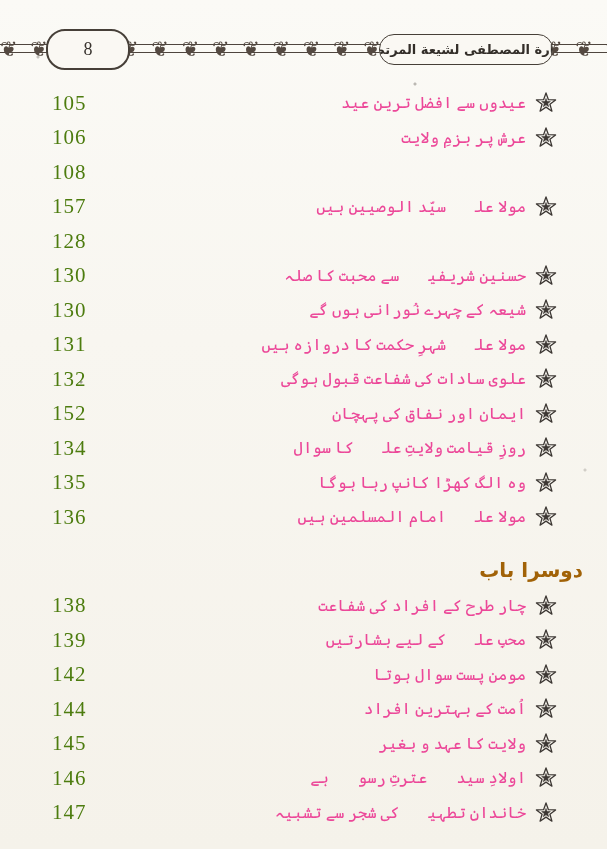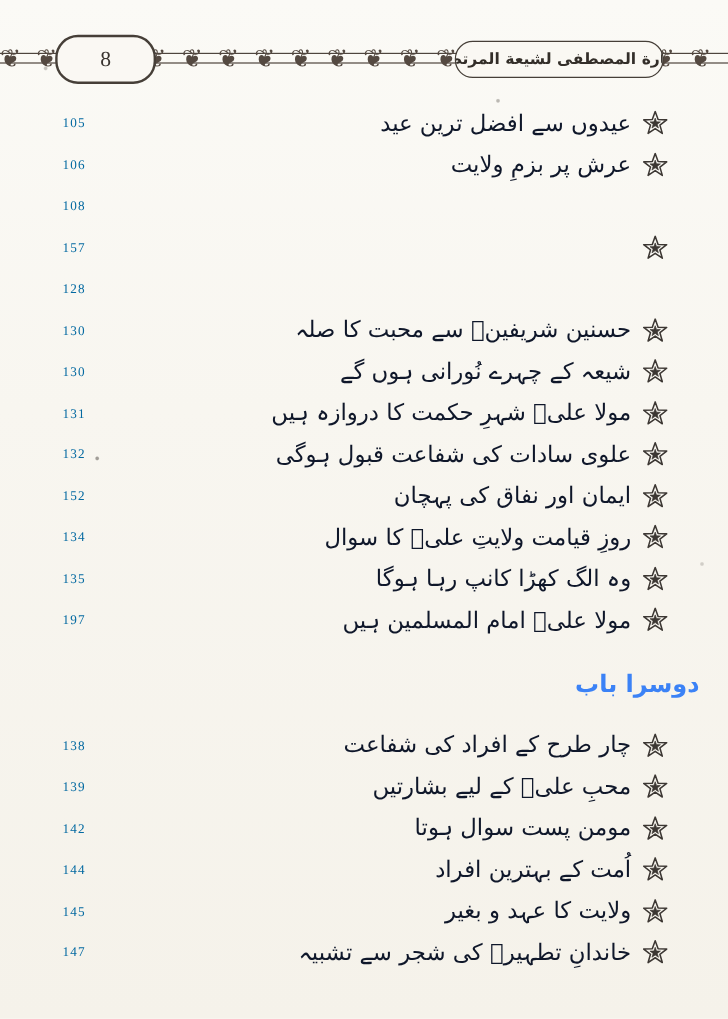--- a/index.html
+++ b/index.html
@@ -24,28 +24,28 @@
   .pill{position:absolute;z-index:2;background:#faf8f3;border:2px solid #463f38;
     display:flex;align-items:center;justify-content:center;}
   .page-pill{left:46px;top:3px;width:80px;height:37px;border-radius:19px;
     font-family:"Liberation Serif", serif;font-size:18px;color:#39342f;}
   .title-pill{left:379px;top:8px;width:172px;height:29px;border-radius:15px;
     border-width:1.6px;font-size:13px;font-weight:bold;direction:rtl;
     white-space:nowrap;overflow:hidden;color:#332e29;}
   
   .content{position:absolute;top:86px;left:52px;right:50px;}
   .toc-row{height:34.5px;display:flex;align-items:center;justify-content:space-between;}
-  .toc-page{font-family:"Liberation Serif", serif;font-size:11px;color:#0369a1;
+  .toc-page{font-family:"Liberation Serif", serif;font-size:21px;color:#4d7c0f;
     min-width:34px;letter-spacing:1px;}
   .toc-right{display:flex;direction:rtl;align-items:center;gap:9px;}
   .star{width:22px;height:22px;display:inline-flex;flex:0 0 auto;}
   .star svg{width:100%;height:100%;}
-  .toc-title{font-size:19px;line-height:1;color:#0f172a;white-space:nowrap;}
-  .section-heading{margin:17px -26px 16px 0;height:37px;line-height:37px;
-    text-align:right;direction:rtl;font-size:20px;font-weight:bold;color:#3b82f6;}
+  .toc-title{font-size:16px;line-height:1;color:#ec4899;white-space:nowrap;font-family:Liberation Serif, serif;}
+  .section-heading{margin:17px -26px 0 0;height:37px;line-height:37px;
+    text-align:right;direction:rtl;font-size:20px;font-weight:bold;color:#a16207;}
 </style>
 </head>
 <body>
 
 <div class="header-band">
   <div class="band-lines"></div>
   <div class="band-ornaments">❦ ❦ ❦ ❦ ❦ ❦ ❦ ❦ ❦ ❦ ❦ ❦ ❦ ❦ ❦ ❦ ❦ ❦ ❦ ❦ ❦ ❦ ❦ ❦ ❦ ❦</div>
   <div class="pill page-pill">
     <span>8</span>
   </div>
@@ -88,20 +88,21 @@
 
   <div class="toc-row">
     <span class="toc-page">157</span>
     <span class="toc-right">
       <span class="star">
         <svg viewBox="0 0 24 24" aria-hidden="true">
           <path d="M12 1 L14.64 8.36 L22.46 8.6 L16.28 13.39 L18.47 20.9 L12 16.5 L5.53 20.9 L7.72 13.39 L1.54 8.6 L9.36 8.36 Z" fill="none" stroke="#3c3733" stroke-width="1.4" stroke-linejoin="round"></path>
           <path d="M12 7 L13.18 10.38 L16.76 10.45 L13.9 12.62 L14.94 16.05 L12 14 L9.06 16.05 L10.1 12.62 L7.24 10.45 L10.82 10.38 Z" fill="#3c3733" stroke="#3c3733" stroke-width="0.6" stroke-linejoin="round"></path>
         </svg>
       </span>
+      <span class="toc-title">مولا علیؑ سیّد الوصیین ہیں</span>
     </span>
   </div>
 
   <div class="toc-row">
     <span class="toc-page">128</span>
   </div>
 
   <div class="toc-row">
     <span class="toc-page">130</span>
     <span class="toc-right">
@@ -187,21 +188,21 @@
         <svg viewBox="0 0 24 24" aria-hidden="true">
           <path d="M12 1 L14.64 8.36 L22.46 8.6 L16.28 13.39 L18.47 20.9 L12 16.5 L5.53 20.9 L7.72 13.39 L1.54 8.6 L9.36 8.36 Z" fill="none" stroke="#3c3733" stroke-width="1.4" stroke-linejoin="round"></path>
           <path d="M12 7 L13.18 10.38 L16.76 10.45 L13.9 12.62 L14.94 16.05 L12 14 L9.06 16.05 L10.1 12.62 L7.24 10.45 L10.82 10.38 Z" fill="#3c3733" stroke="#3c3733" stroke-width="0.6" stroke-linejoin="round"></path>
         </svg>
       </span>
       <span class="toc-title">وہ الگ کھڑا کانپ رہا ہوگا</span>
     </span>
   </div>
 
   <div class="toc-row">
-    <span class="toc-page">197</span>
+    <span class="toc-page">136</span>
     <span class="toc-right">
       <span class="star">
         <svg viewBox="0 0 24 24" aria-hidden="true">
           <path d="M12 1 L14.64 8.36 L22.46 8.6 L16.28 13.39 L18.47 20.9 L12 16.5 L5.53 20.9 L7.72 13.39 L1.54 8.6 L9.36 8.36 Z" fill="none" stroke="#3c3733" stroke-width="1.4" stroke-linejoin="round"></path>
           <path d="M12 7 L13.18 10.38 L16.76 10.45 L13.9 12.62 L14.94 16.05 L12 14 L9.06 16.05 L10.1 12.62 L7.24 10.45 L10.82 10.38 Z" fill="#3c3733" stroke="#3c3733" stroke-width="0.6" stroke-linejoin="round"></path>
         </svg>
       </span>
       <span class="toc-title">مولا علیؑ امام المسلمین ہیں</span>
     </span>
   </div>
@@ -266,20 +267,32 @@
       <span class="star">
         <svg viewBox="0 0 24 24" aria-hidden="true">
           <path d="M12 1 L14.64 8.36 L22.46 8.6 L16.28 13.39 L18.47 20.9 L12 16.5 L5.53 20.9 L7.72 13.39 L1.54 8.6 L9.36 8.36 Z" fill="none" stroke="#3c3733" stroke-width="1.4" stroke-linejoin="round"></path>
           <path d="M12 7 L13.18 10.38 L16.76 10.45 L13.9 12.62 L14.94 16.05 L12 14 L9.06 16.05 L10.1 12.62 L7.24 10.45 L10.82 10.38 Z" fill="#3c3733" stroke="#3c3733" stroke-width="0.6" stroke-linejoin="round"></path>
         </svg>
       </span>
       <span class="toc-title">ولایت کا عہد و بغیر</span>
     </span>
   </div>
 
+  <div class="toc-row">
+    <span class="toc-page">146</span>
+    <span class="toc-right">
+      <span class="star">
+        <svg viewBox="0 0 24 24" aria-hidden="true">
+          <path d="M12 1 L14.64 8.36 L22.46 8.6 L16.28 13.39 L18.47 20.9 L12 16.5 L5.53 20.9 L7.72 13.39 L1.54 8.6 L9.36 8.36 Z" fill="none" stroke="#3c3733" stroke-width="1.4" stroke-linejoin="round"></path>
+          <path d="M12 7 L13.18 10.38 L16.76 10.45 L13.9 12.62 L14.94 16.05 L12 14 L9.06 16.05 L10.1 12.62 L7.24 10.45 L10.82 10.38 Z" fill="#3c3733" stroke="#3c3733" stroke-width="0.6" stroke-linejoin="round"></path>
+        </svg>
+      </span>
+      <span class="toc-title">اولادِ سیدہؑ عترتِ رسولؐ ہے</span>
+    </span>
+  </div>
 
   <div class="toc-row">
     <span class="toc-page">147</span>
     <span class="toc-right">
       <span class="star">
         <svg viewBox="0 0 24 24" aria-hidden="true">
           <path d="M12 1 L14.64 8.36 L22.46 8.6 L16.28 13.39 L18.47 20.9 L12 16.5 L5.53 20.9 L7.72 13.39 L1.54 8.6 L9.36 8.36 Z" fill="none" stroke="#3c3733" stroke-width="1.4" stroke-linejoin="round"></path>
           <path d="M12 7 L13.18 10.38 L16.76 10.45 L13.9 12.62 L14.94 16.05 L12 14 L9.06 16.05 L10.1 12.62 L7.24 10.45 L10.82 10.38 Z" fill="#3c3733" stroke="#3c3733" stroke-width="0.6" stroke-linejoin="round"></path>
         </svg>
       </span>

